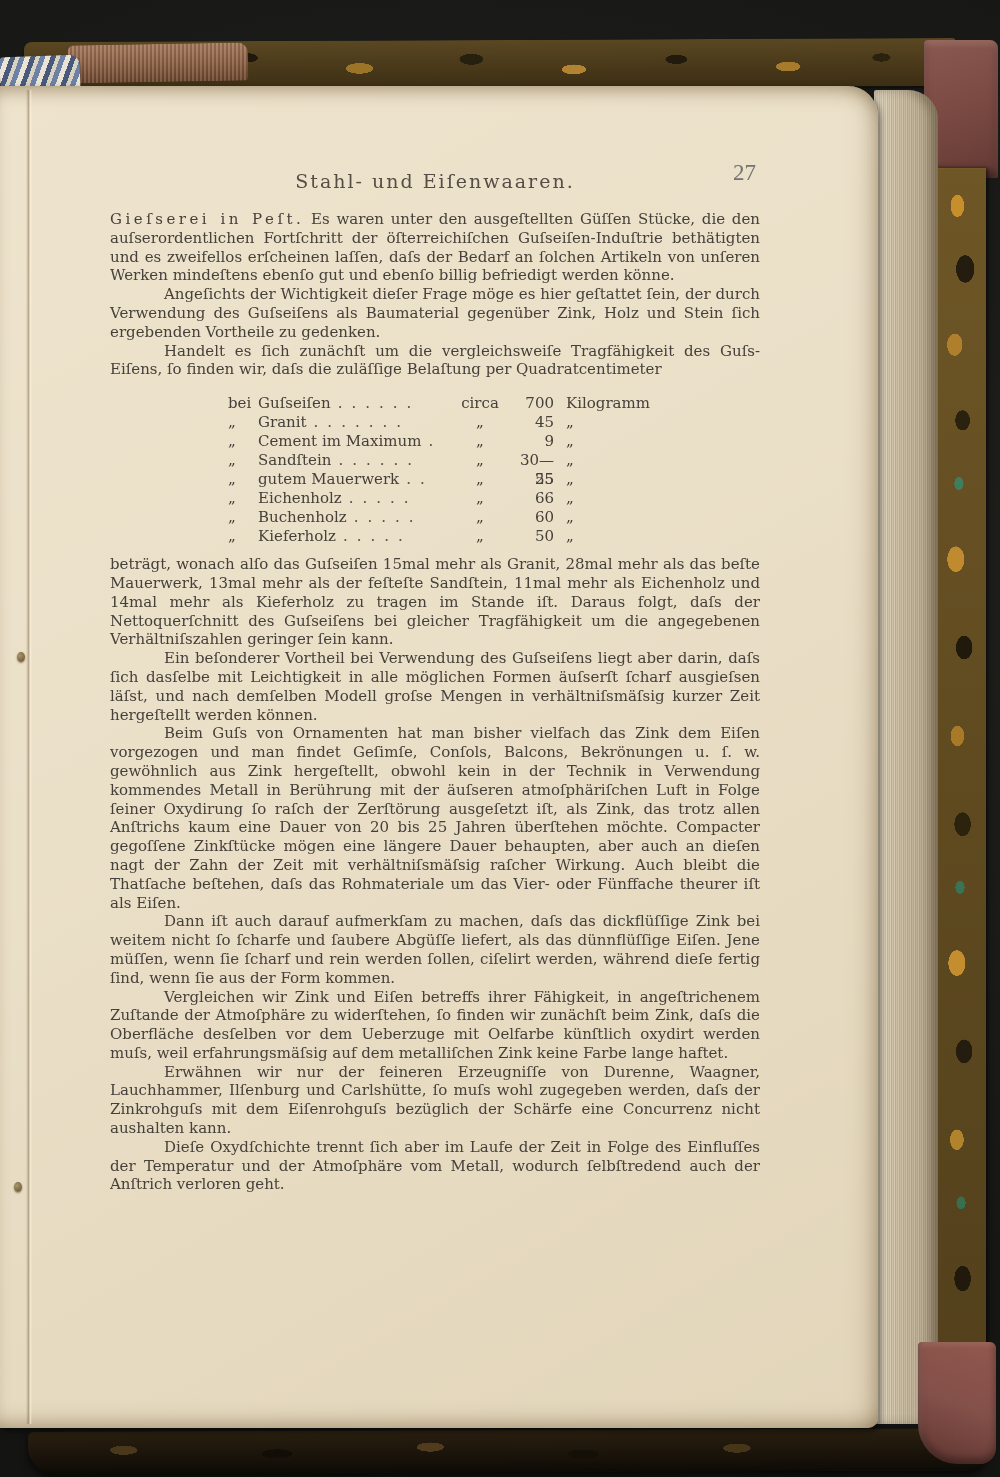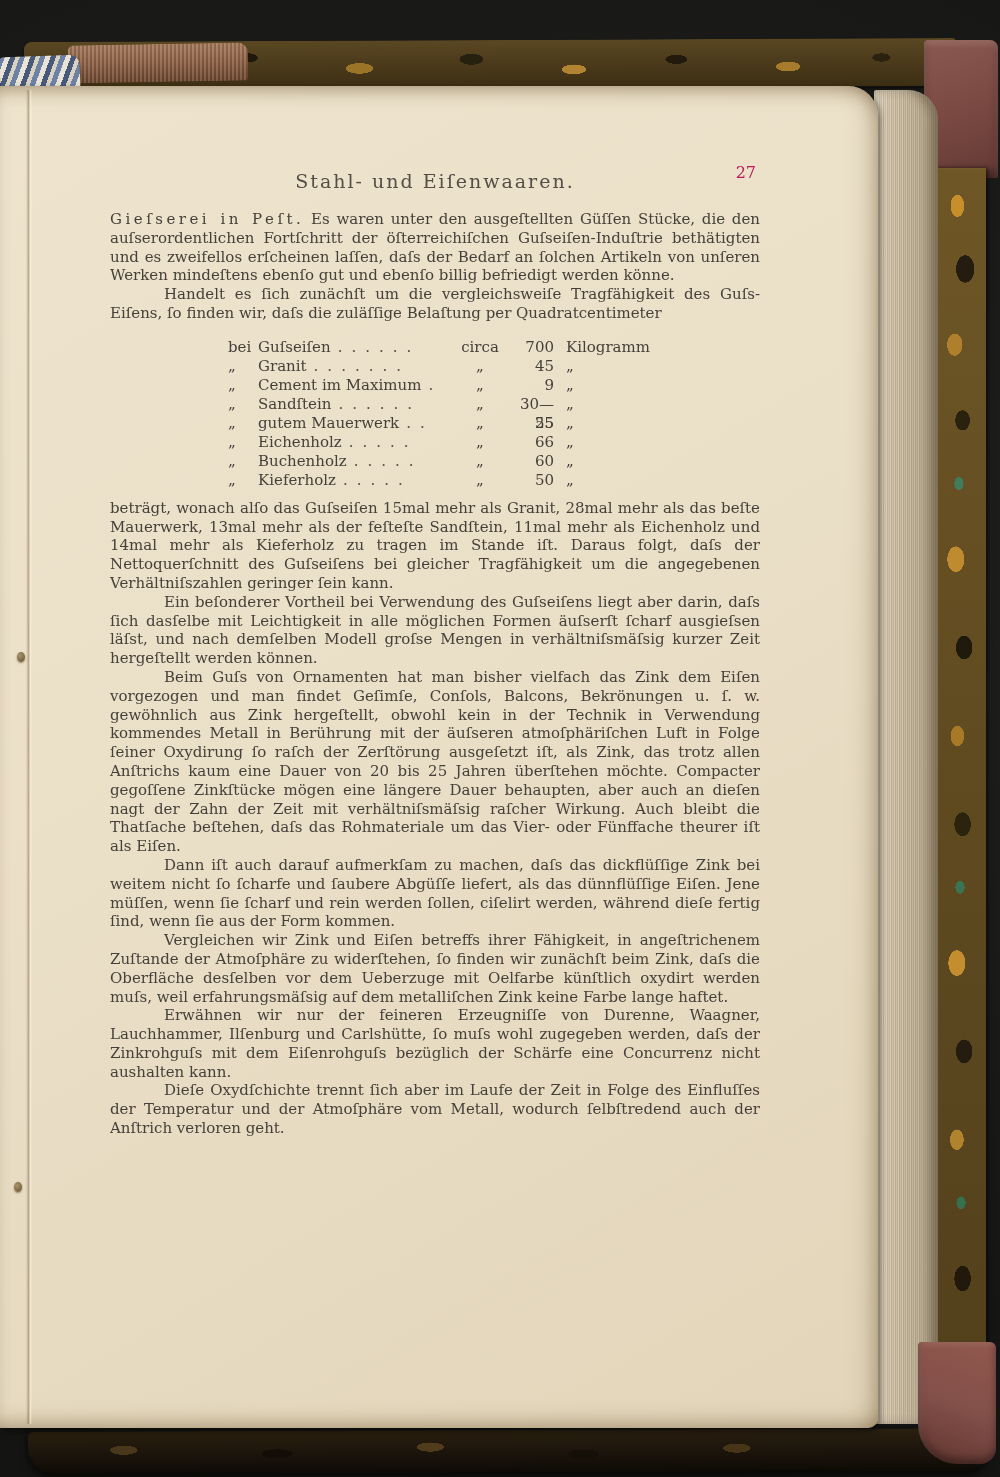--- a/index.html
+++ b/index.html
@@ -123,21 +123,21 @@
   .text-block{
     position:absolute;left:110px;top:166px;width:650px;
     color:#46403a;font-size:15px;line-height:18.8px;
   }
   .running-head{position:relative;height:34px;margin-bottom:10px;}
   .head-title{
     position:absolute;left:0;right:0;top:6px;text-align:center;
     font-size:19px;letter-spacing:2px;color:#544e46;
   }
   .page-number{
-    position:absolute;right:4px;top:-2px;font-size:16px;color:#be185d;
+    position:absolute;right:4px;top:-2px;font-size:23px;color:#737373;font-family:Liberation Serif, serif;
   }
   p{margin:0;text-align:justify;}
   p.indent{text-indent:54px;}
   .lead{letter-spacing:3.5px;margin-top:42px;}
   .load-table{margin:15px 0 9px 118px;width:474px;}
   .trow{
     display:grid;grid-template-columns:30px 200px 44px 64px 100px;
     height:19px;align-items:baseline;
   }
   .c-prefix{text-align:left;}
@@ -164,20 +164,21 @@
 <div class="stitch s1"></div>
 <div class="stitch s2"></div>
 
 <div class="text-block">
   <div class="running-head">
     <span class="head-title">Stahl- und Eiſenwaaren.</span>
     <span class="page-number">27</span>
   </div>
 
   <p><span class="lead">Gieſserei in Peſt.</span><span> Es waren unter den ausgeſtellten Güſſen Stücke, die den auſserordentlichen Fortſchritt der öſterreichiſchen Guſseiſen-Induſtrie bethätigten und es zweifellos erſcheinen laſſen, daſs der Bedarf an ſolchen Artikeln von unſeren Werken mindeſtens ebenſo gut und ebenſo billig befriedigt werden könne.</span></p>
+  <p class="indent"><span>Angeſichts der Wichtigkeit dieſer Frage möge es hier geſtattet ſein, der durch Verwendung des Guſseiſens als Baumaterial gegenüber Zink, Holz und Stein ſich ergebenden Vortheile zu gedenken.</span></p>
   <p class="indent"><span>Handelt es ſich zunächſt um die vergleichsweiſe Tragfähigkeit des Guſs-Eiſens, ſo finden wir, daſs die zuläſſige Belaſtung per Quadratcentimeter</span></p>
 
   <div class="load-table">
     <div class="trow">
       <span class="c-prefix">bei</span>
       <span class="c-item"><span>Guſseiſen</span><span class="c-dots">......</span></span>
       <span class="c-circa">circa</span>
       <span class="c-value">700</span>
       <span class="c-unit">Kilogramm</span>
     </div>

